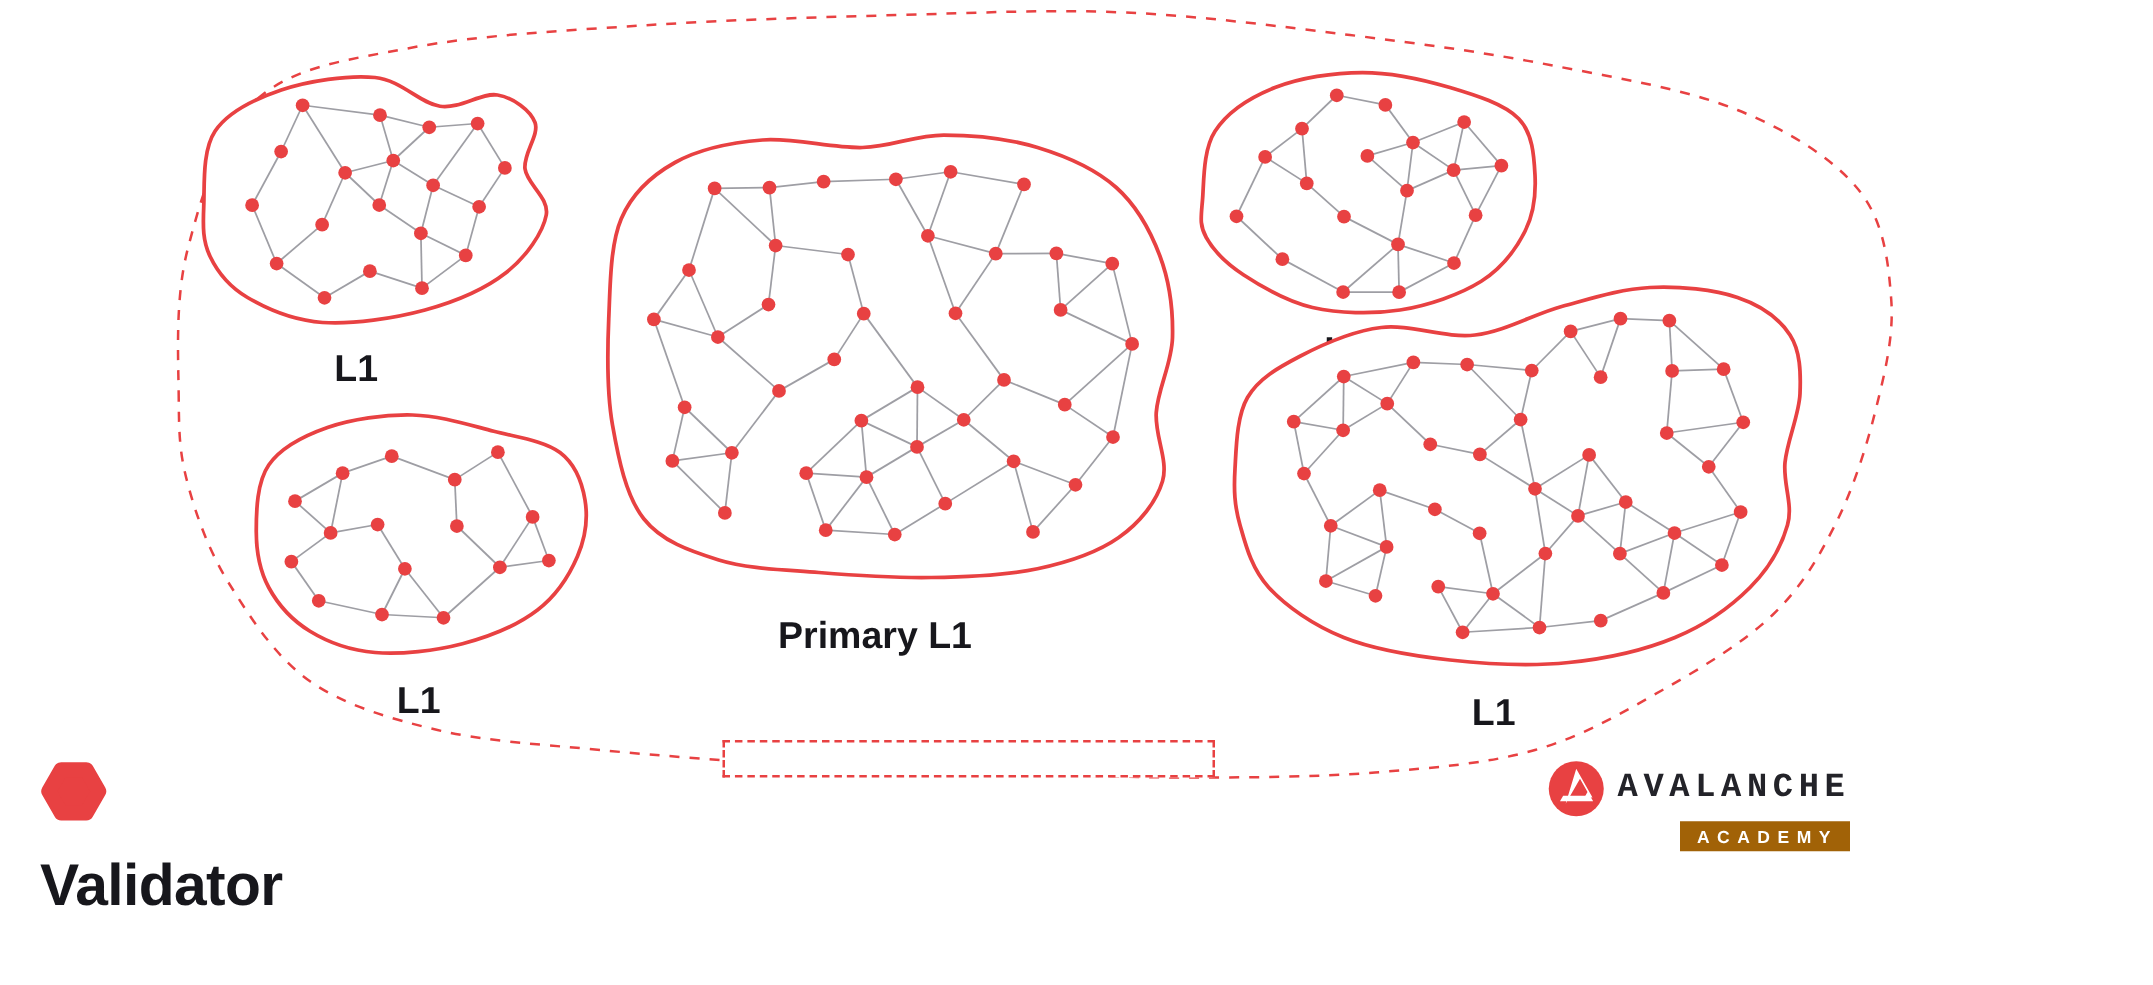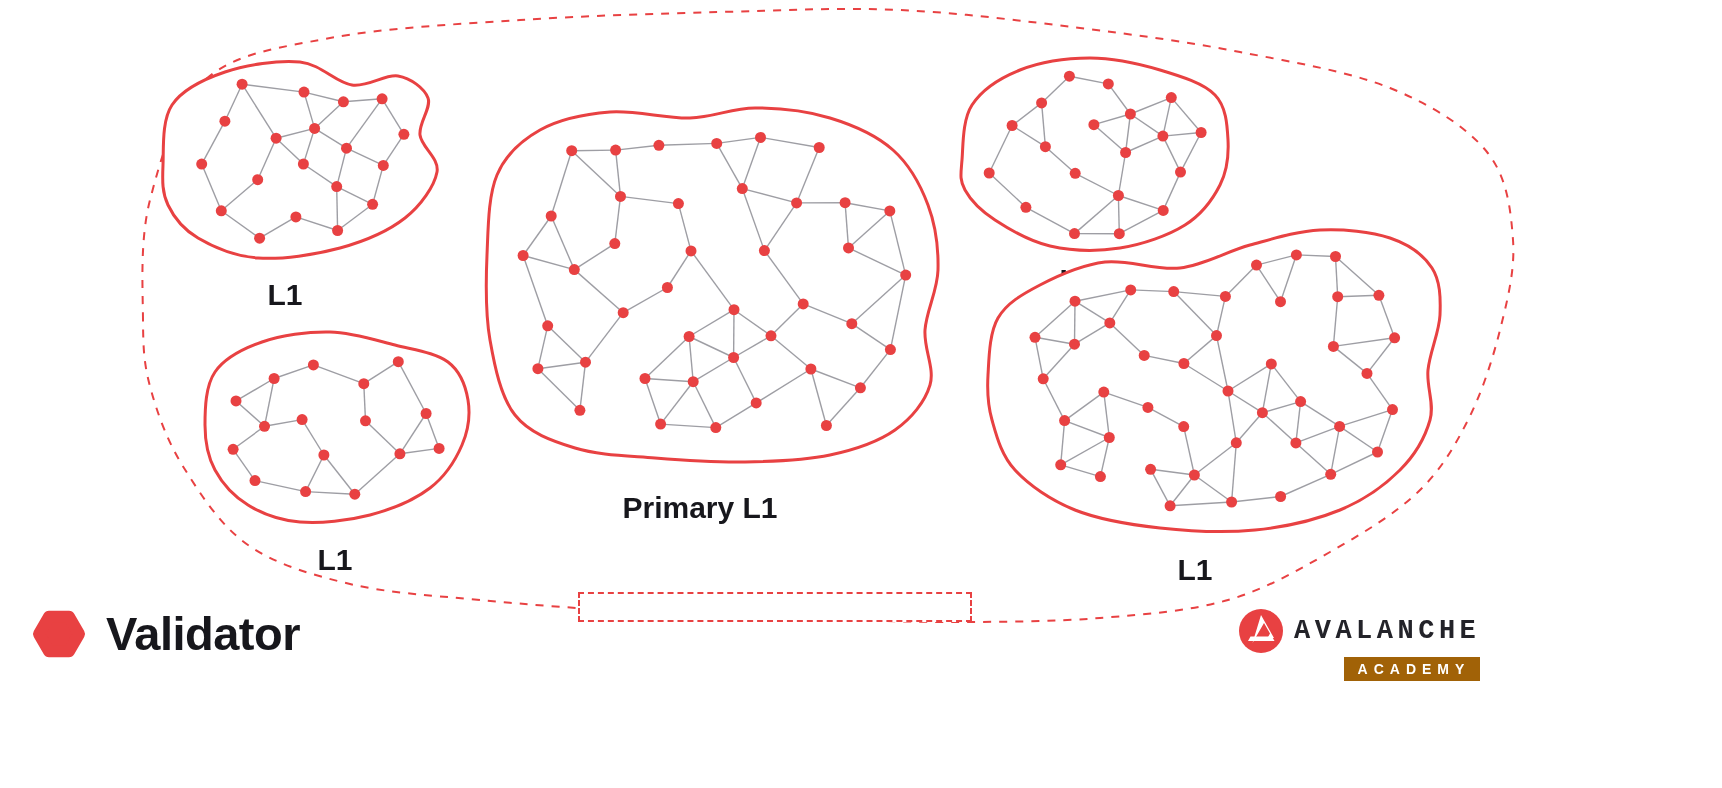--- a/index.html
+++ b/index.html
@@ -2,21 +2,21 @@
 <html><head>
 <meta charset="utf-8">
 <style>
   html,body{margin:0;padding:0;}
   body{
     width:1722px;height:788px;position:relative;background:#ffffff;overflow:hidden;
     font-family:"Liberation Sans", sans-serif;
   }
   #diagram-svg{position:absolute;left:0;top:0;}
   .legend{
-    position:absolute;left:32px;top:606px;display:flex;align-items:flex-end;gap:20px;
+    position:absolute;left:32px;top:606px;display:flex;align-items:flex-start;gap:20px;flex-direction:column;
   }
   .legend-label{
     font-size:47px;font-weight:800;color:#17171c;letter-spacing:-0.5px;
   }
   .interop-box{
     position:absolute;left:578px;top:592px;width:394px;box-sizing:border-box;
     border:2px dashed #E84142;padding:13px 18px;text-align:center;background:#ffffff;
   }
   .interop-line{
     color:#E84142;font-size:23px;font-weight:700;line-height:1.4;

